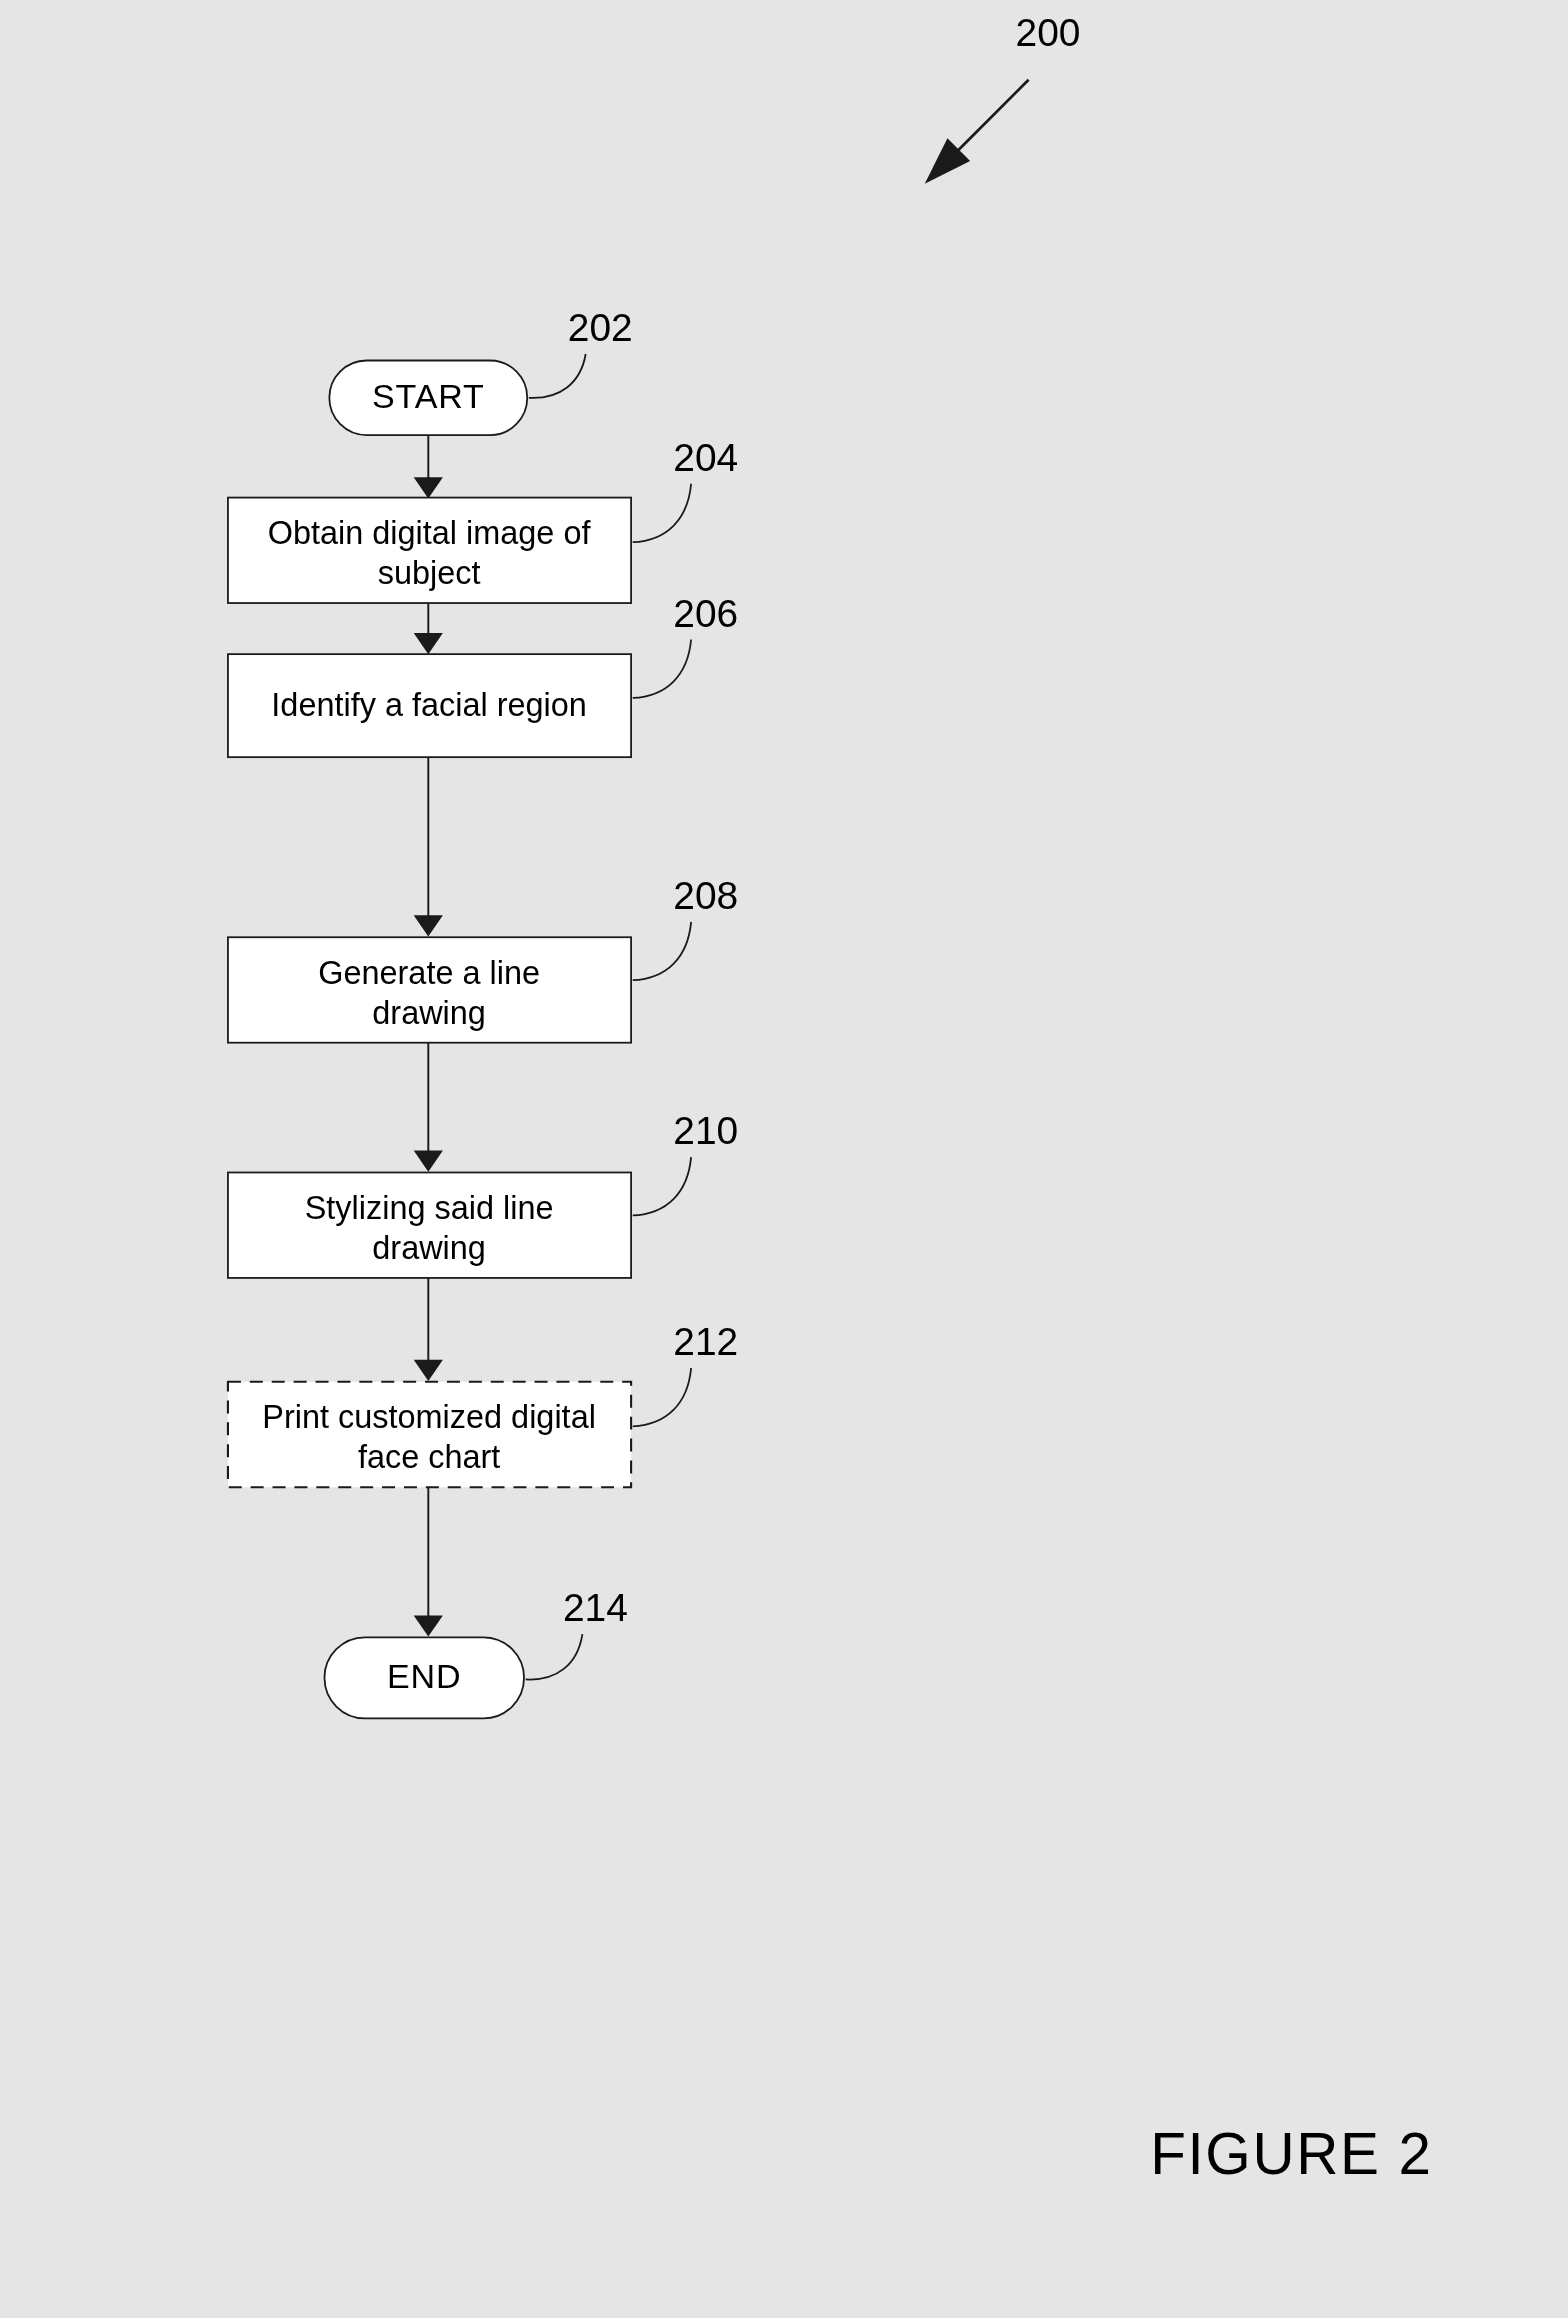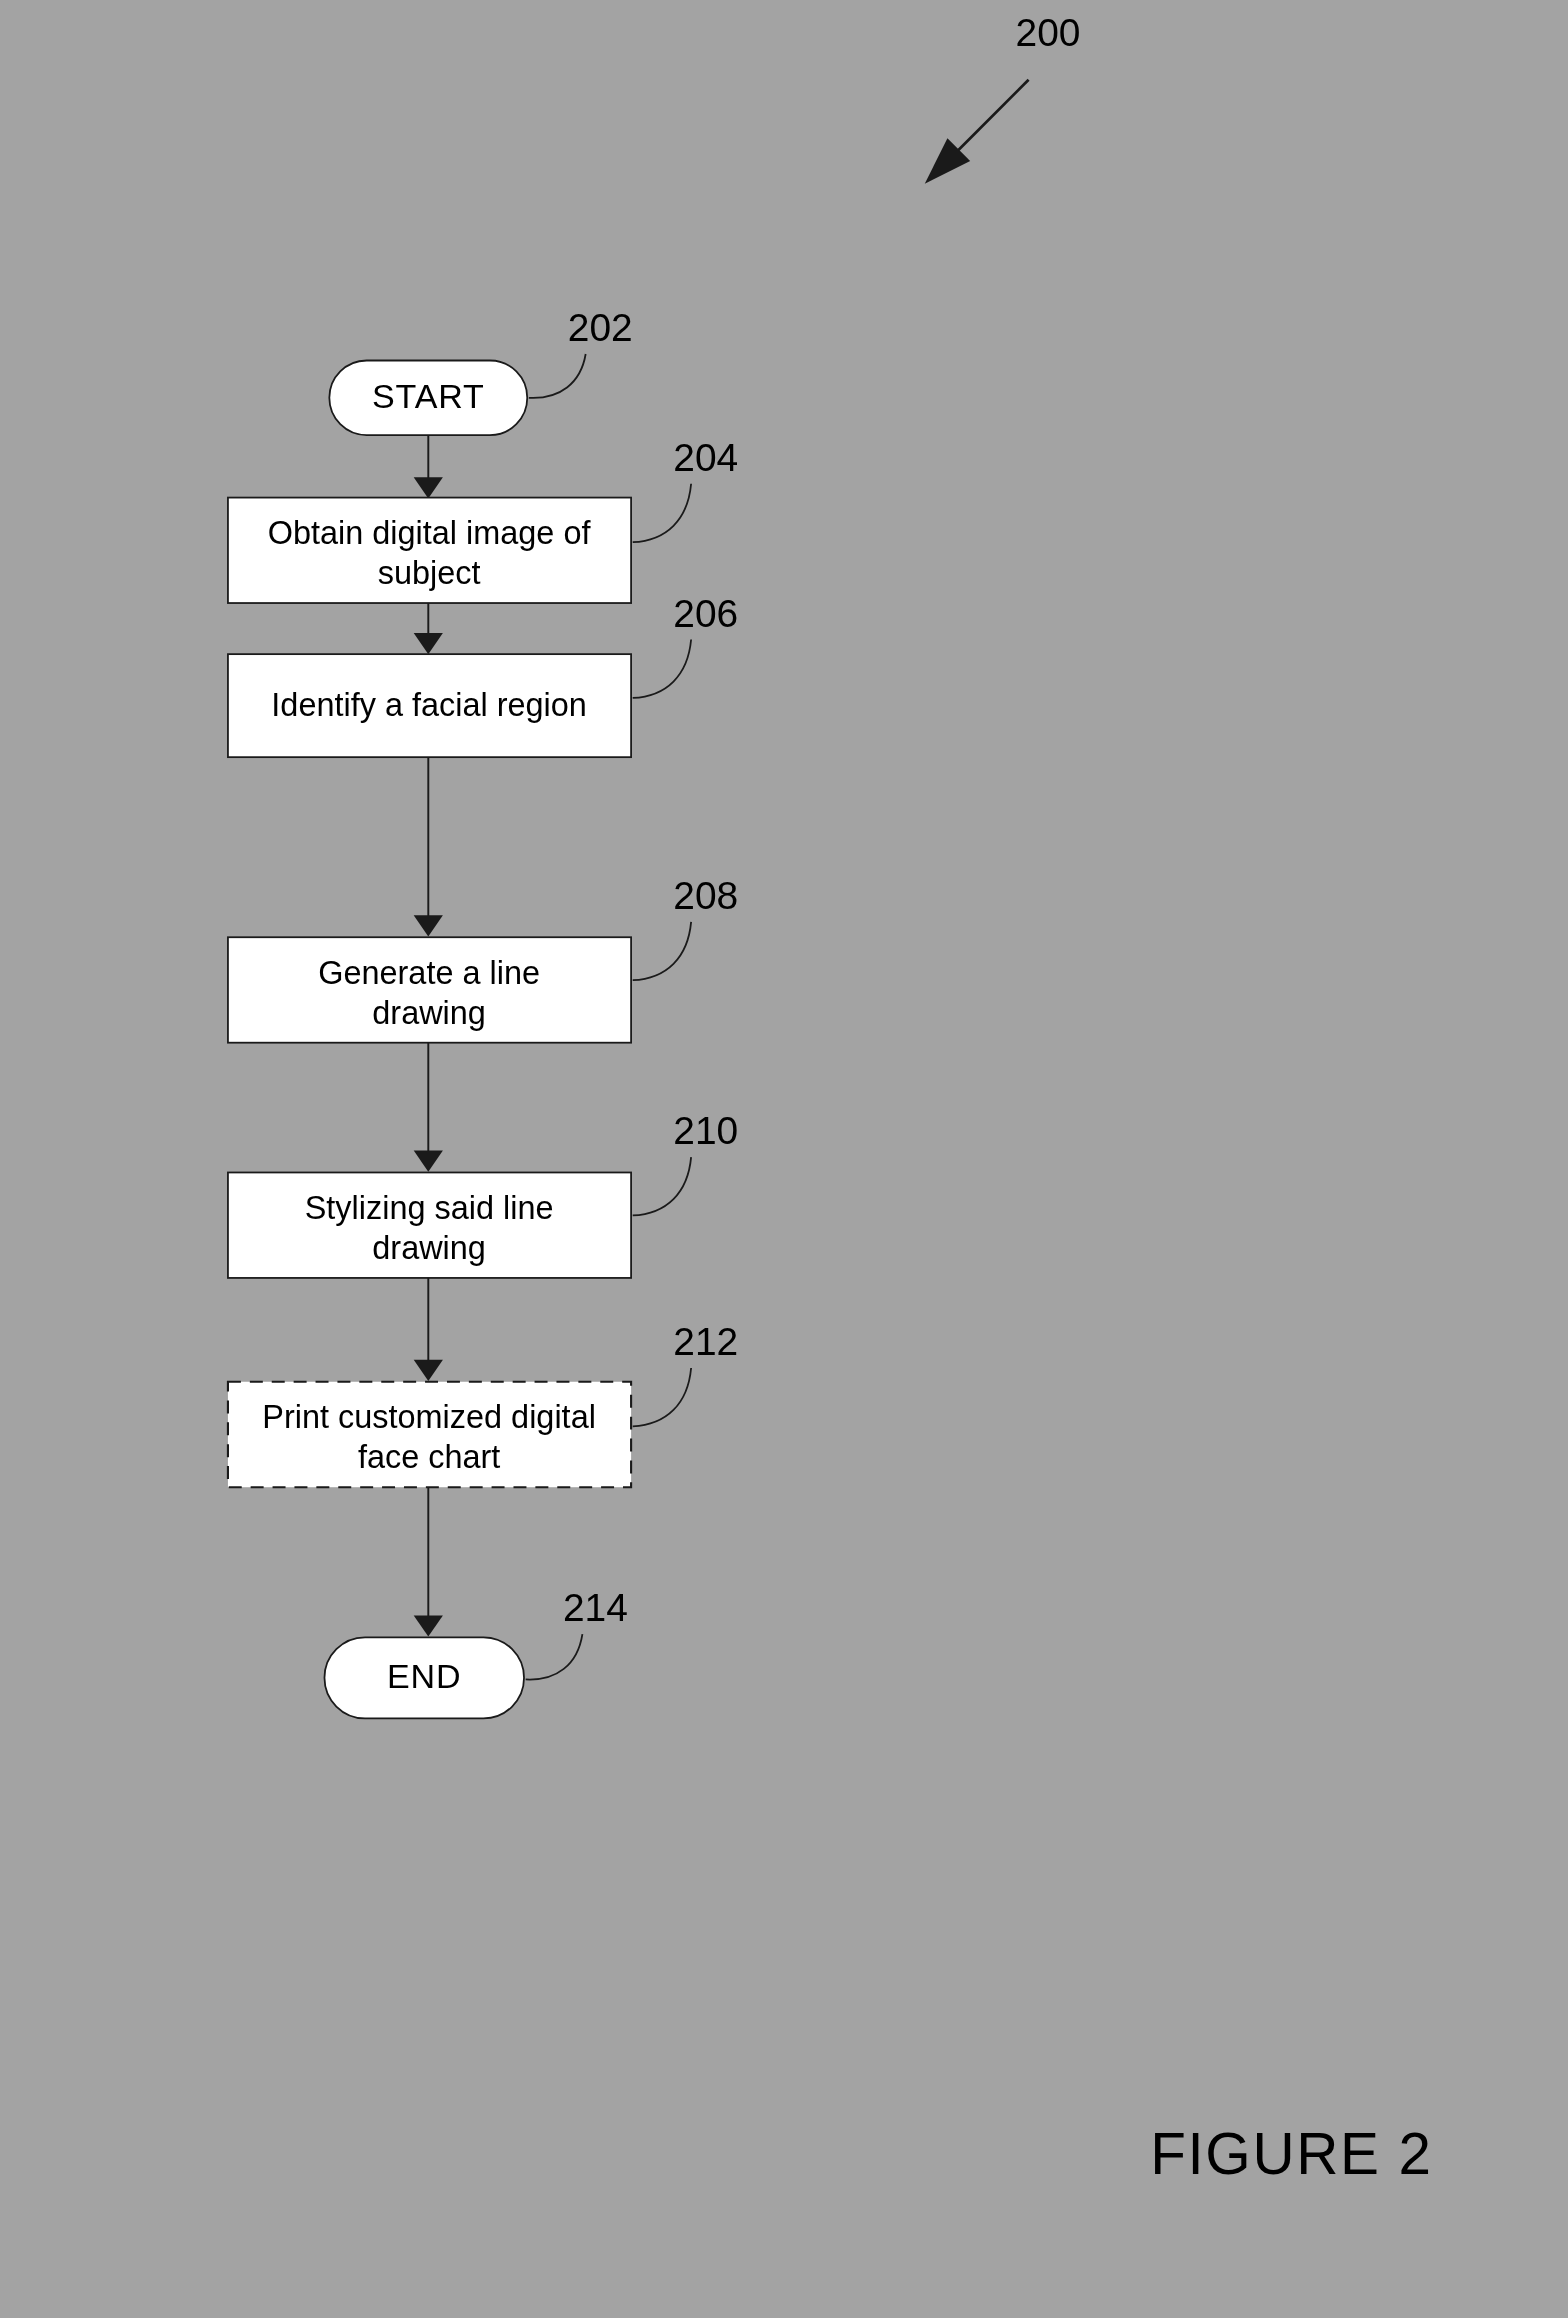--- a/index.html
+++ b/index.html
@@ -9,21 +9,21 @@
     background: #ffffff;
   }
   body {
     font-family: "Liberation Sans", sans-serif;
     color: #000000;
   }
   #page {
     position: relative;
     width: 1568px;
     height: 2319px;
-    background: #a3a3a3;
+    background: #e5e5e5;
     overflow: hidden;
   }
   #figure-svg {
     position: absolute;
     left: 0;
     top: 0;
     width: 1568px;
     height: 2319px;
     display: block;
   }

